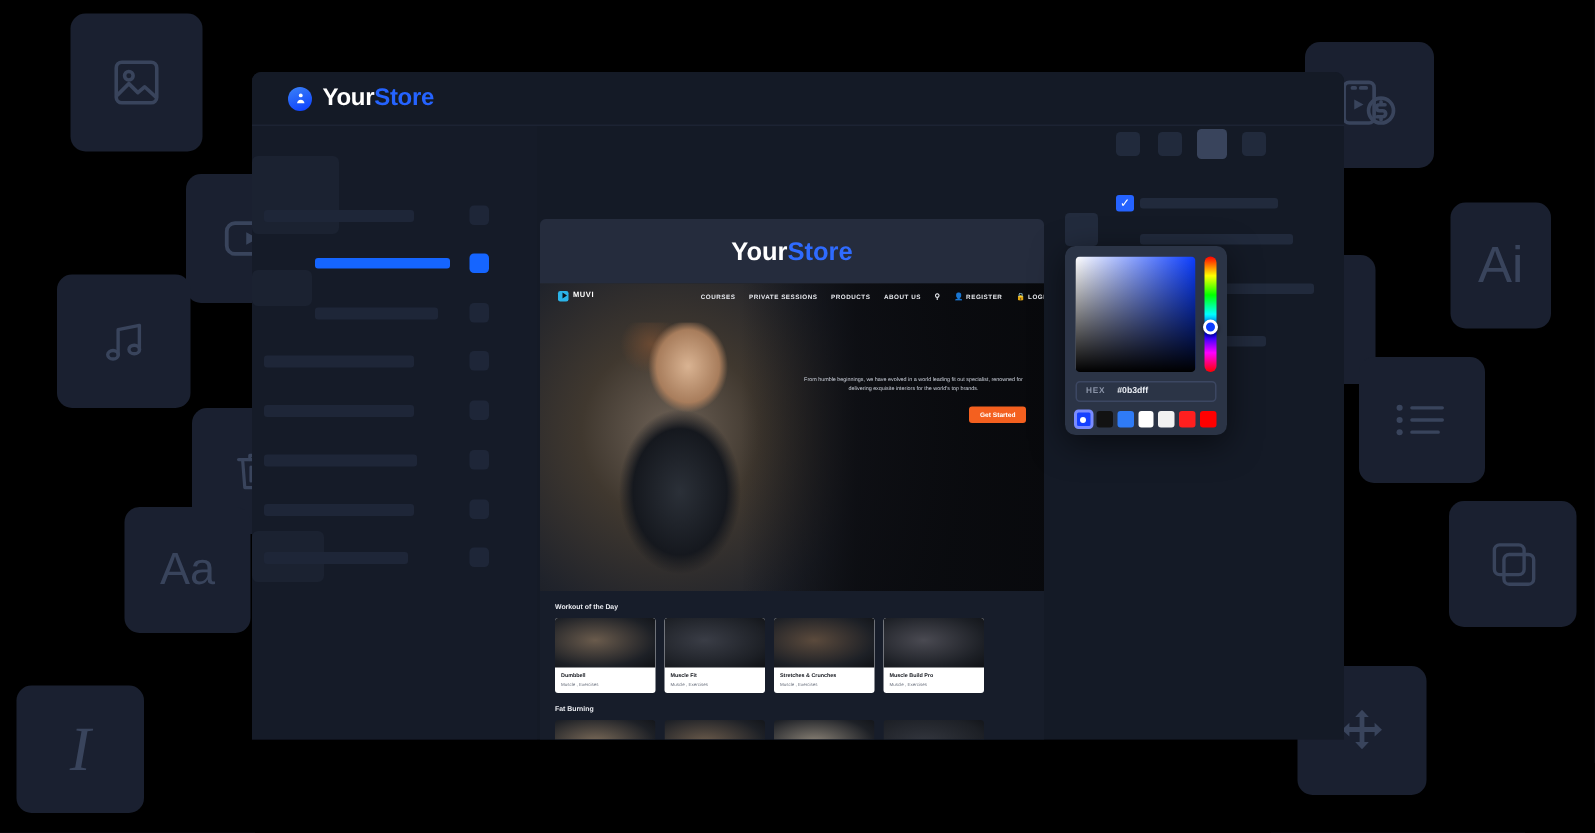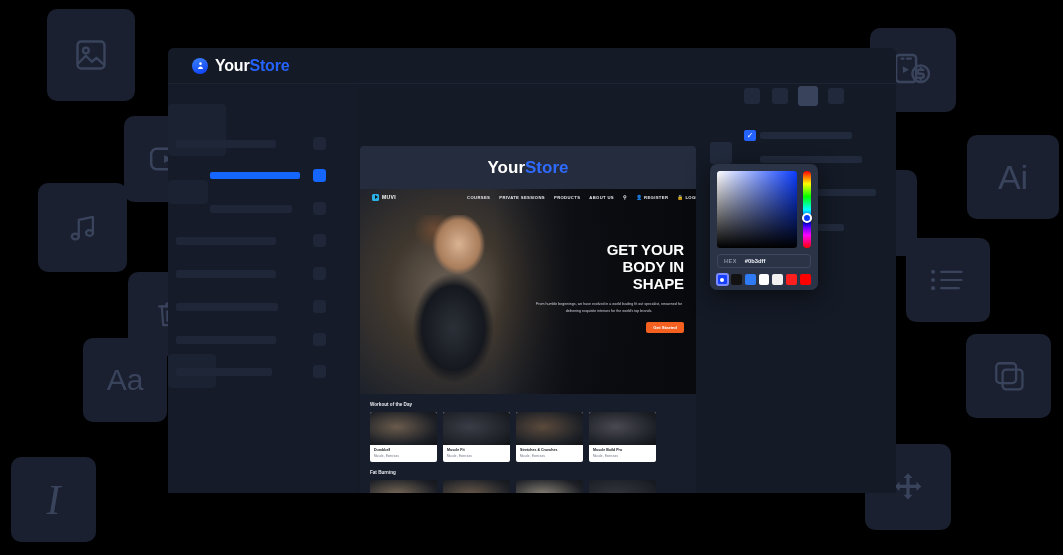--- a/index.html
+++ b/index.html
@@ -247,21 +247,21 @@
     </div>
     <div class="tile" style="left: 870px; top: 28px; width: 86px; height: 84px;">
       <svg width="40" height="38" viewBox="0 0 26 24" fill="none" stroke="#39445c" stroke-width="1.6" stroke-linecap="round" stroke-linejoin="round">
         <rect x="2" y="2.2" width="13" height="17.6" rx="2.2"></rect>
         <path d="M5.6 4.6h1.2M9.2 4.6h2.4"></path>
         <path d="M6.4 9.6l4 2.2-4 2.2z" fill="#39445c" stroke="none"></path>
         <circle cx="18" cy="14.4" r="5.4"></circle>
         <path d="M19.7 11.9h-2.4a1.3 1.3 0 000 2.6h1.4a1.3 1.3 0 010 2.6h-2.4M18 10.6v1.3M18 17.1v1.3"></path>
       </svg>
     </div>
-    <div class="tile" style="left: 967px; top: 135px; width: 92px; height: 84px;">
+    <div class="tile" style="left: 967px; top: 135px; width: 67px; height: 84px;">
       <span class="tile-glyph" style="font-size: 34px;">Ai</span>
     </div>
     <div class="tile" style="left: 833px; top: 170px; width: 84px; height: 86px;">
       <span class="tile-glyph" style="font-size: 38px; text-decoration: underline; text-underline-offset: 5px;">U</span>
     </div>
     <div class="tile" style="left: 906px; top: 238px; width: 84px; height: 84px;">
       <svg width="38" height="30" viewBox="0 0 28 20" fill="none" stroke="#39445c" stroke-width="1.6" stroke-linecap="round" stroke-linejoin="round">
         <circle cx="3" cy="4" r="1.5" fill="#39445c" stroke="none"></circle>
         <circle cx="3" cy="10" r="1.5" fill="#39445c" stroke="none"></circle>
         <circle cx="3" cy="16" r="1.5" fill="#39445c" stroke="none"></circle>
@@ -338,25 +338,20 @@
         <a href="#">COURSES</a>
             <a href="#">PRIVATE SESSIONS</a>
             <a href="#">PRODUCTS</a>
             <a href="#">ABOUT US</a>
             <a href="#"><span class="ico">⚲</span></a>
             <a href="#"><span class="ico">👤</span> <span>REGISTER</span></a>
             <a href="#"><span class="ico">🔒</span> <span>LOGIN</span></a>
           </div>
 
         <div class="hero-copy">
-          <div class="hero-title">
-            <div>GET YOUR</div>
-            <div>BODY IN</div>
-            <div>SHAPE</div>
-          </div>
           <div class="hero-sub">From humble beginnings, we have evolved in a world leading fit out specialist, renowned for delivering exquisite interiors for the world's top brands.</div>
           <div style="text-align:right">
             <span class="hero-btn">Get Started</span>
           </div>
         </div>
       </div>
 
       <div id="pv-sections">
           <div class="pv-section">
             <div class="pv-section-title">Workout of the Day</div>

